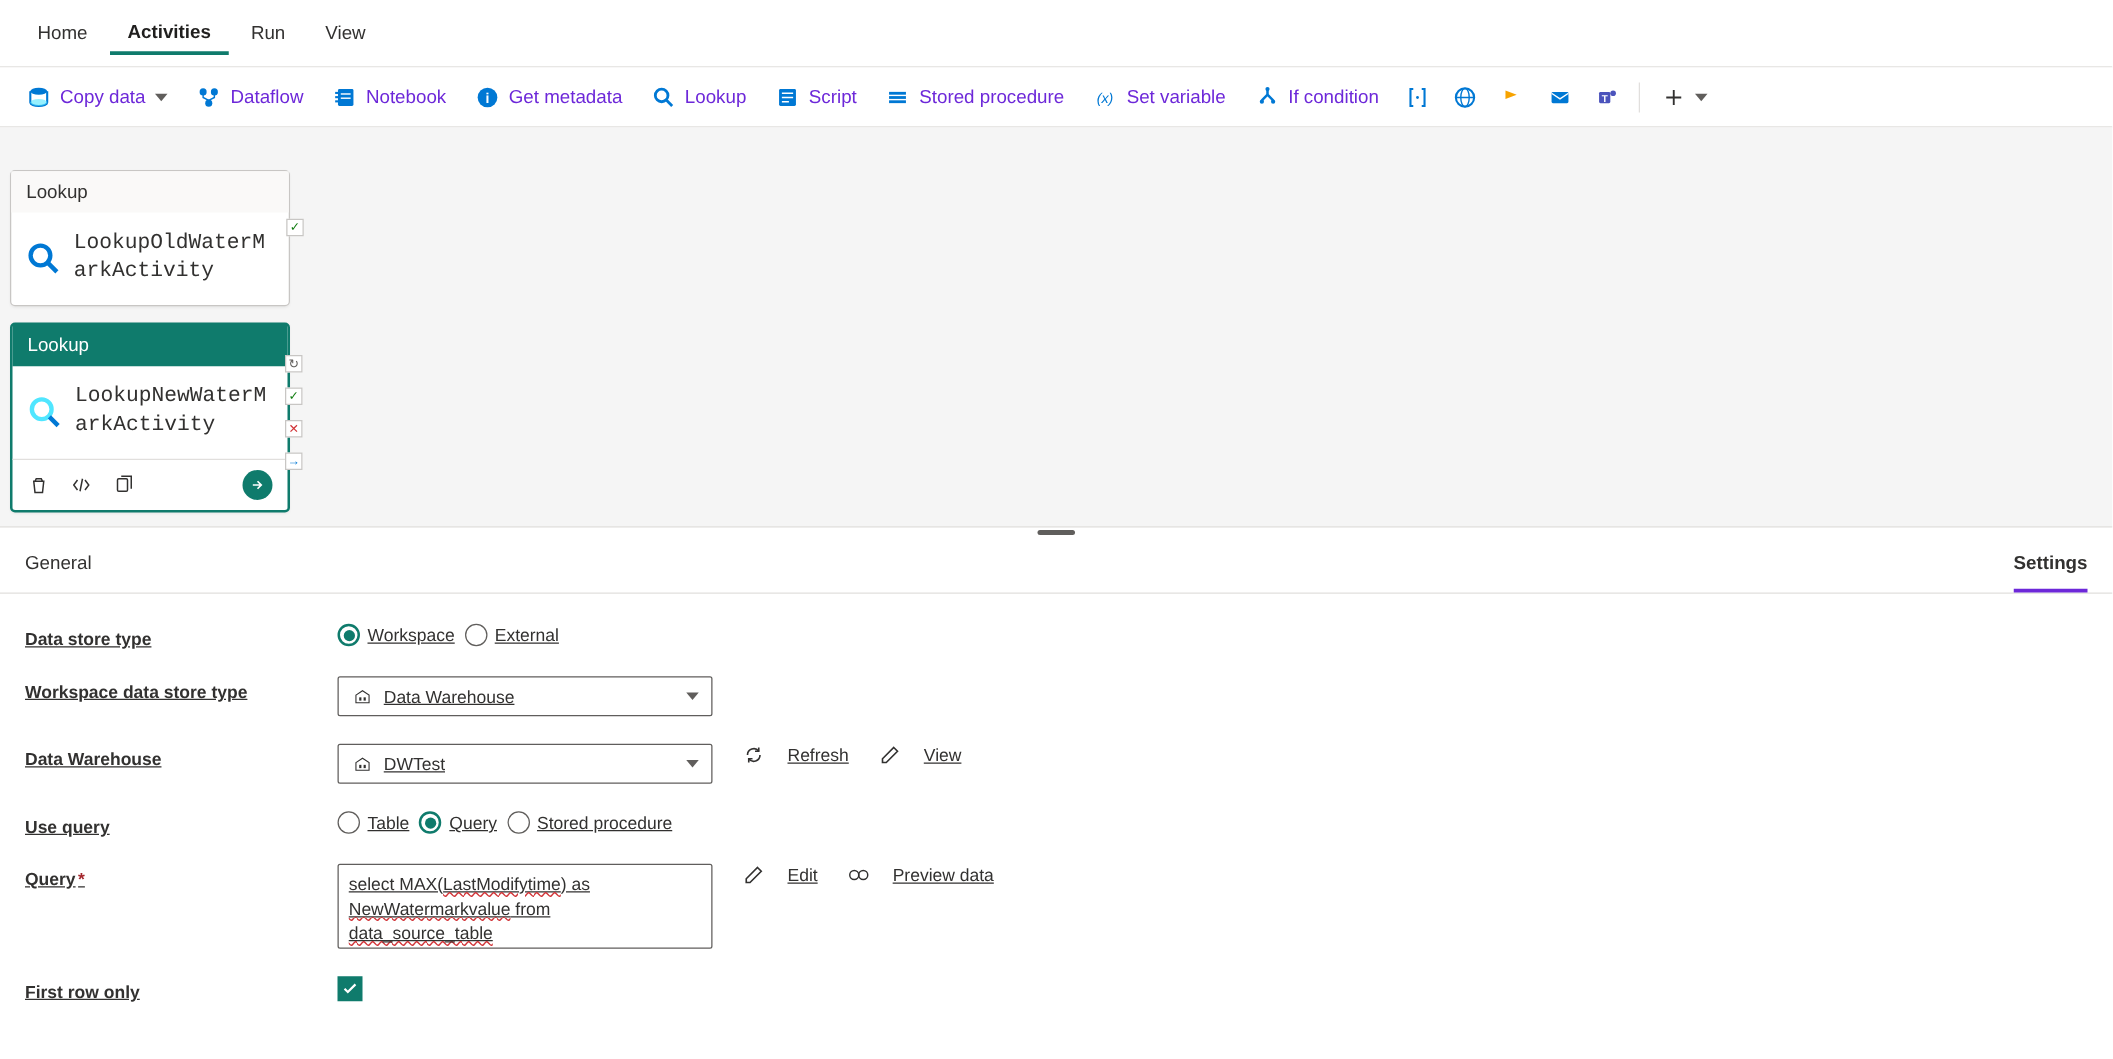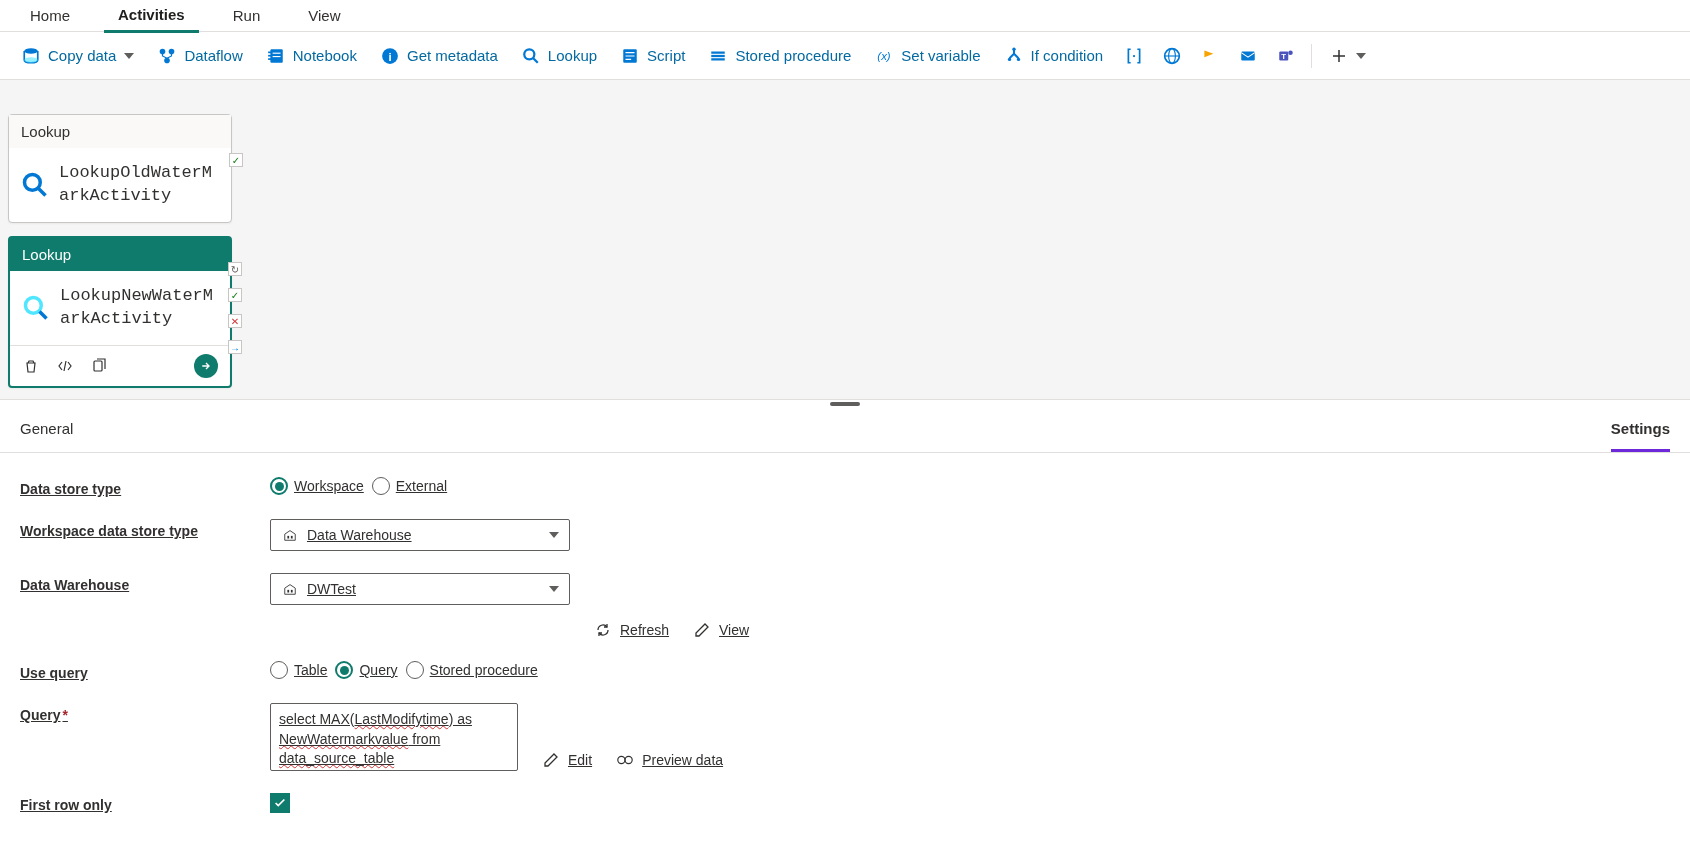--- a/index.html
+++ b/index.html
@@ -1,25 +1,25 @@
 <!DOCTYPE html>
 <html><head>
   <meta charset="utf-8">
   <style>
     * { box-sizing: border-box; margin: 0; padding: 0; font-family: "Segoe UI", Tahoma, sans-serif; }
     body { background: #fff; font-size: 14px; color: #323130; }
     
     
-    .menu-bar { display: flex; padding: 0 16px; border-bottom: 1px solid #e1dfdd; background: #fff; height: 32px; align-items: center; gap: 20px; }
+    .menu-bar { display: flex; padding: 0 16px; border-bottom: 1px solid #e1dfdd; background: #fff; height: 54px; align-items: center; gap: 4px; }
     .menu-item { padding: 7px 14px; cursor: pointer; font-size: 15px; color: #323130; }
     .menu-item.active { font-weight: 600; border-bottom: 3px solid #0f7b6c; color: #201f1e; }
     
     
     .toolbar { display: flex; align-items: center; padding: 6px 12px; border-bottom: 1px solid #e1dfdd; gap: 4px; background: #fff; flex-wrap: wrap; height: 48px; }
-    .toolbar-item { display: flex; align-items: center; gap: 8px; padding: 5px 10px; cursor: pointer; font-size: 15px; color: #0369a1; }
+    .toolbar-item { display: flex; align-items: center; gap: 8px; padding: 5px 10px; cursor: pointer; font-size: 15px; color: #6d28d9; }
     .toolbar-item.icon-only { padding: 5px 8px; }
     .toolbar-sep { width: 1px; height: 24px; background: #e1dfdd; margin: 0 4px; }
     .icon { width: 18px; height: 18px; display: inline-flex; align-items: center; justify-content: center; flex-shrink: 0; }
     
     
     .canvas { background: #f5f5f5; height: 320px; position: relative; padding: 20px; border-bottom: 1px solid #e1dfdd; }
     
     
     .activity-node { position: absolute; width: 224px; background: #fff; border: 1px solid #c8c6c4; border-radius: 4px; overflow: visible; box-shadow: 0 1px 2px rgba(0,0,0,.05); }
     .activity-node.selected { border: 2px solid #0f7b6c; }
@@ -47,23 +47,23 @@
     
     .radio-group { display: flex; gap: 8px; align-items: center; }
     .radio { display: flex; align-items: center; gap: 6px; cursor: pointer; }
     .radio-circle { width: 18px; height: 18px; border: 1px solid #605e5c; border-radius: 50%; display: flex; align-items: center; justify-content: center; }
     .radio.selected .radio-circle { border: 2px solid #0f7b6c; }
     .radio-dot { width: 9px; height: 9px; background: #0f7b6c; border-radius: 50%; }
     
     .dropdown { width: 300px; border: 1px solid #605e5c; border-radius: 2px; padding: 6px 10px; display: flex; align-items: center; justify-content: space-between; cursor: pointer; background: #fff; }
     .dropdown-content { display: flex; align-items: center; gap: 8px; }
     
-    .action-link { display: flex; align-items: center; gap: 8px; cursor: pointer; color: #323130; margin-left: 24px; margin-top: 48px; }
-    
-    .textarea { width: 248px; height: 68px; border: 1px solid #605e5c; border-radius: 2px; padding: 6px 8px; font-family: inherit; font-size: 14px; resize: both; line-height: 1.4; }
+    .action-link { display: flex; align-items: center; gap: 18px; cursor: pointer; color: #323130; margin-left: 24px; }
+    
+    .textarea { width: 300px; height: 68px; border: 1px solid #605e5c; border-radius: 2px; padding: 6px 8px; font-family: inherit; font-size: 14px; resize: both; line-height: 1.4; }
     .textarea span.underline { text-decoration: underline; text-decoration-color: #d13438; text-decoration-style: wavy; text-decoration-thickness: 1px; }
     
     .checkbox { width: 20px; height: 20px; background: #0f7b6c; display: flex; align-items: center; justify-content: center; }
     
     .chevron-down { width: 0; height: 0; border-left: 5px solid transparent; border-right: 5px solid transparent; border-top: 6px solid #605e5c; }
   </style>
 </head>
 <body>
 
 <div class="menu-bar">

